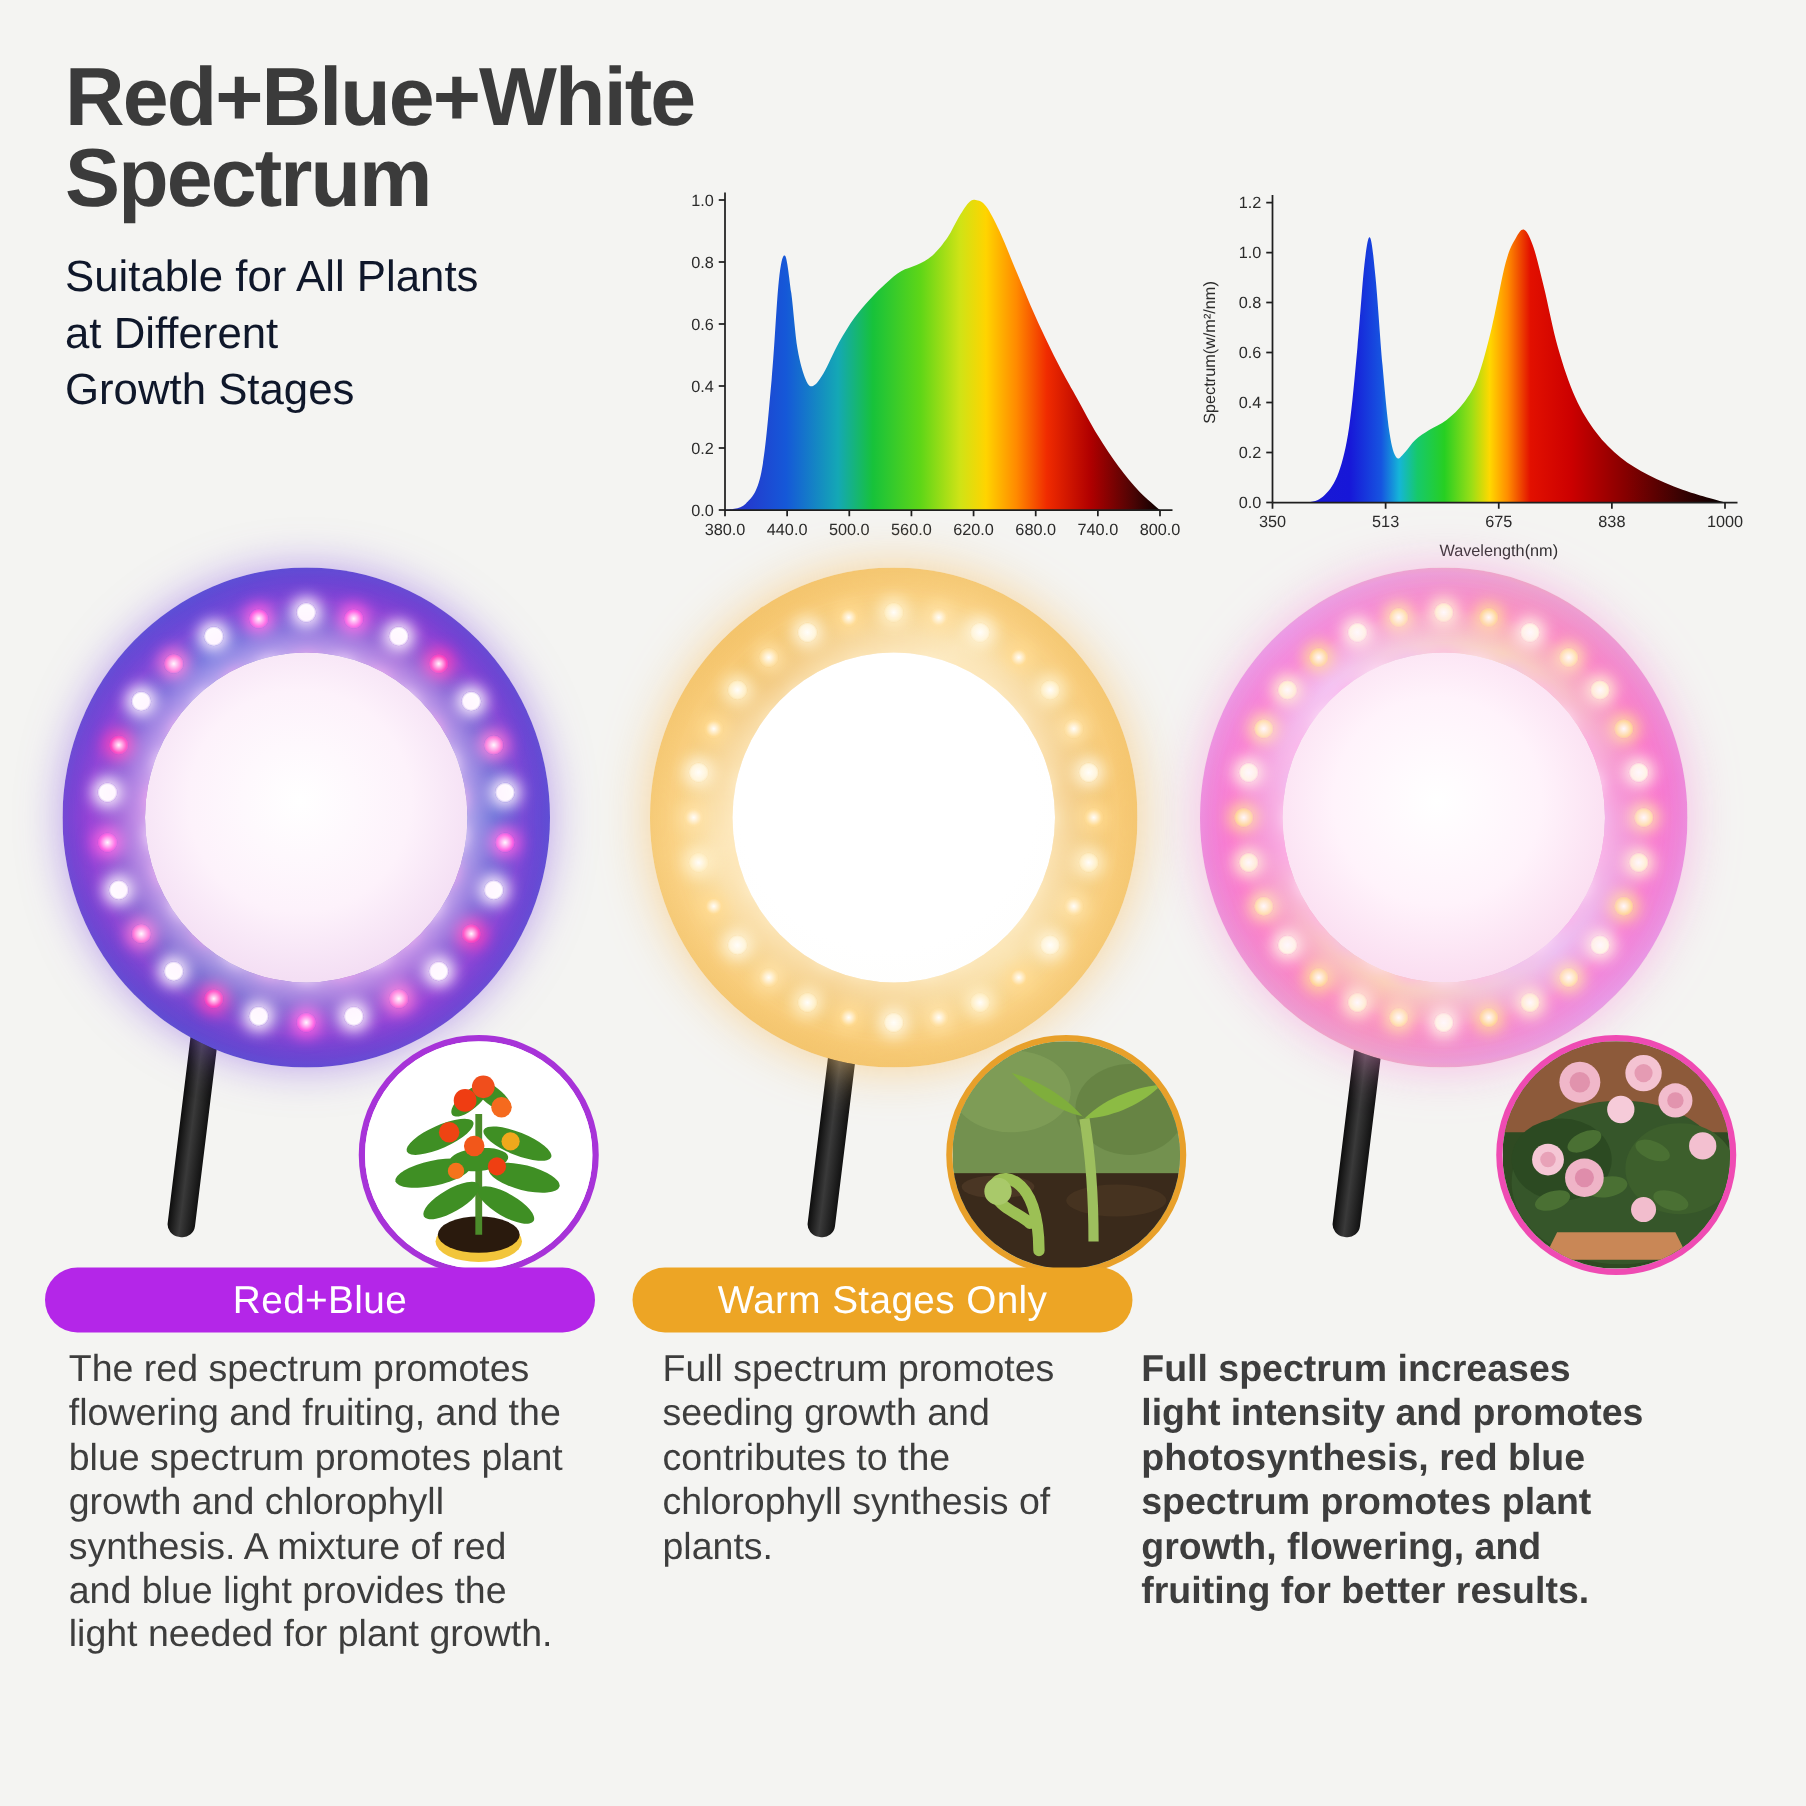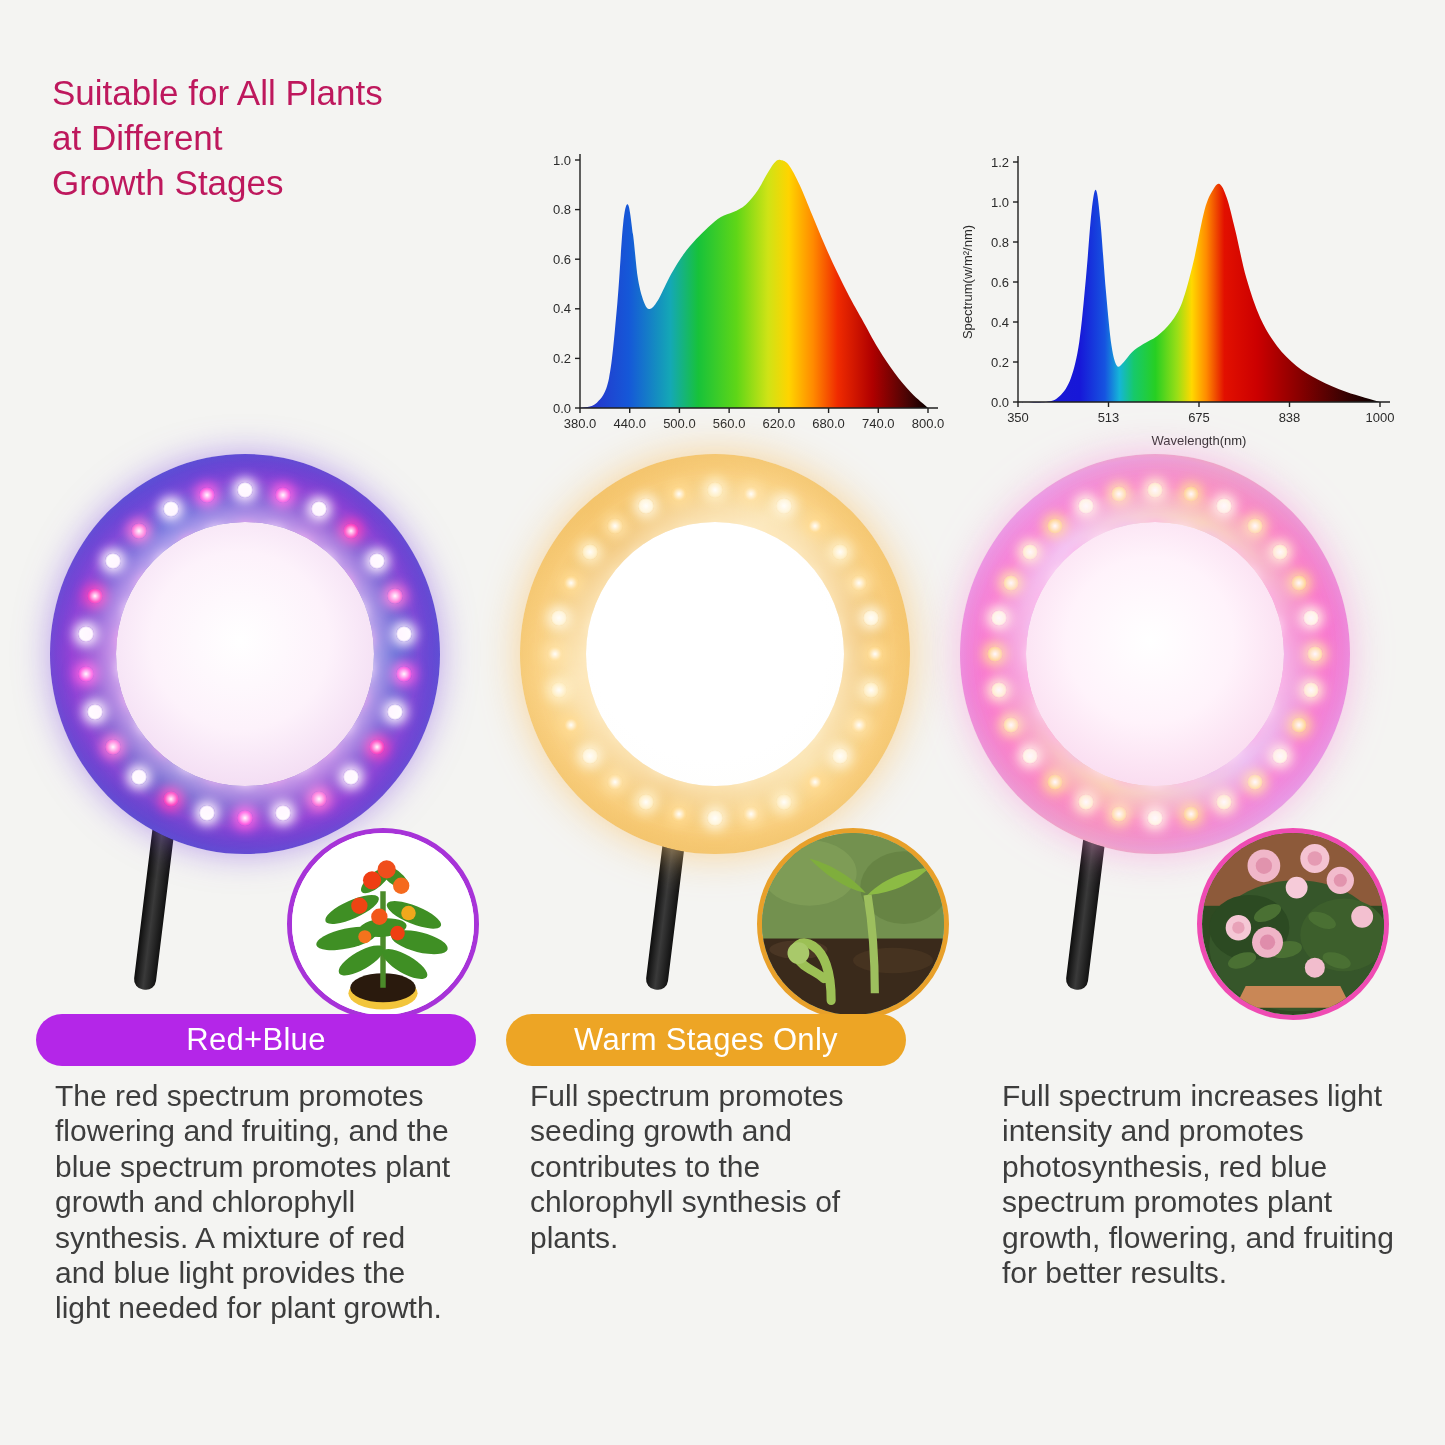--- a/index.html
+++ b/index.html
@@ -15,21 +15,21 @@
   
   #header{
     position:absolute; left:52px; top:45px; width:470px;
   }
   #title{
     font-size:66px; font-weight:bold; line-height:0.98;
     letter-spacing:-1.5px;
   }
   #subtitle{
     margin-top:26px;
-    font-size:35px; line-height:1.28; color:#be185d; font-weight:400;
+    font-size:35px; line-height:1.28; color:#0f172a; font-weight:400;
     white-space:pre-line;
   }
 
   
   .chart-wrap{ position:absolute; }
   #chart1{ left:528px; top:140px; width:420px; height:320px; }
   #chart2{ left:940px; top:140px; width:470px; height:330px; }
 
   .chart-svg{ display:block; width:100%; height:100%; }
   .tick-lbl{ font-family:"Liberation Sans",sans-serif; fill:#2b2b2b; }
@@ -132,26 +132,27 @@
   #col1 .badge{ background:#eda525; width:400px; }
   #col2 .badge{ background:#f854c0; width:450px; left:0; }
 
   
   .desc{
     position:absolute; top:1078px;
     font-size:30px; line-height:1.18; color:#3d3d3d; font-weight:400;
   }
   #desc0{ left:55px; width:400px; }
   #desc1{ left:530px; width:370px; }
-  #desc2{ left:1002px; width:415px; }
+  #desc2{ left:913px; width:415px;font-weight:bold; }
 </style>
 </head>
 <body>
 
 <div id="header">
+  <div id="title">Red+Blue+White Spectrum</div>
   <div id="subtitle">Suitable for All Plants
 at Different
 Growth Stages</div>
 </div>
 
 <div id="chart1" class="chart-wrap">
   <svg class="chart-svg" viewBox="0 0 420 320">
     <defs>
       <linearGradient id="g1" x1="0" y1="0" x2="1" y2="0">
         <stop offset="0.00" stop-color="#2b2bc8"></stop>

